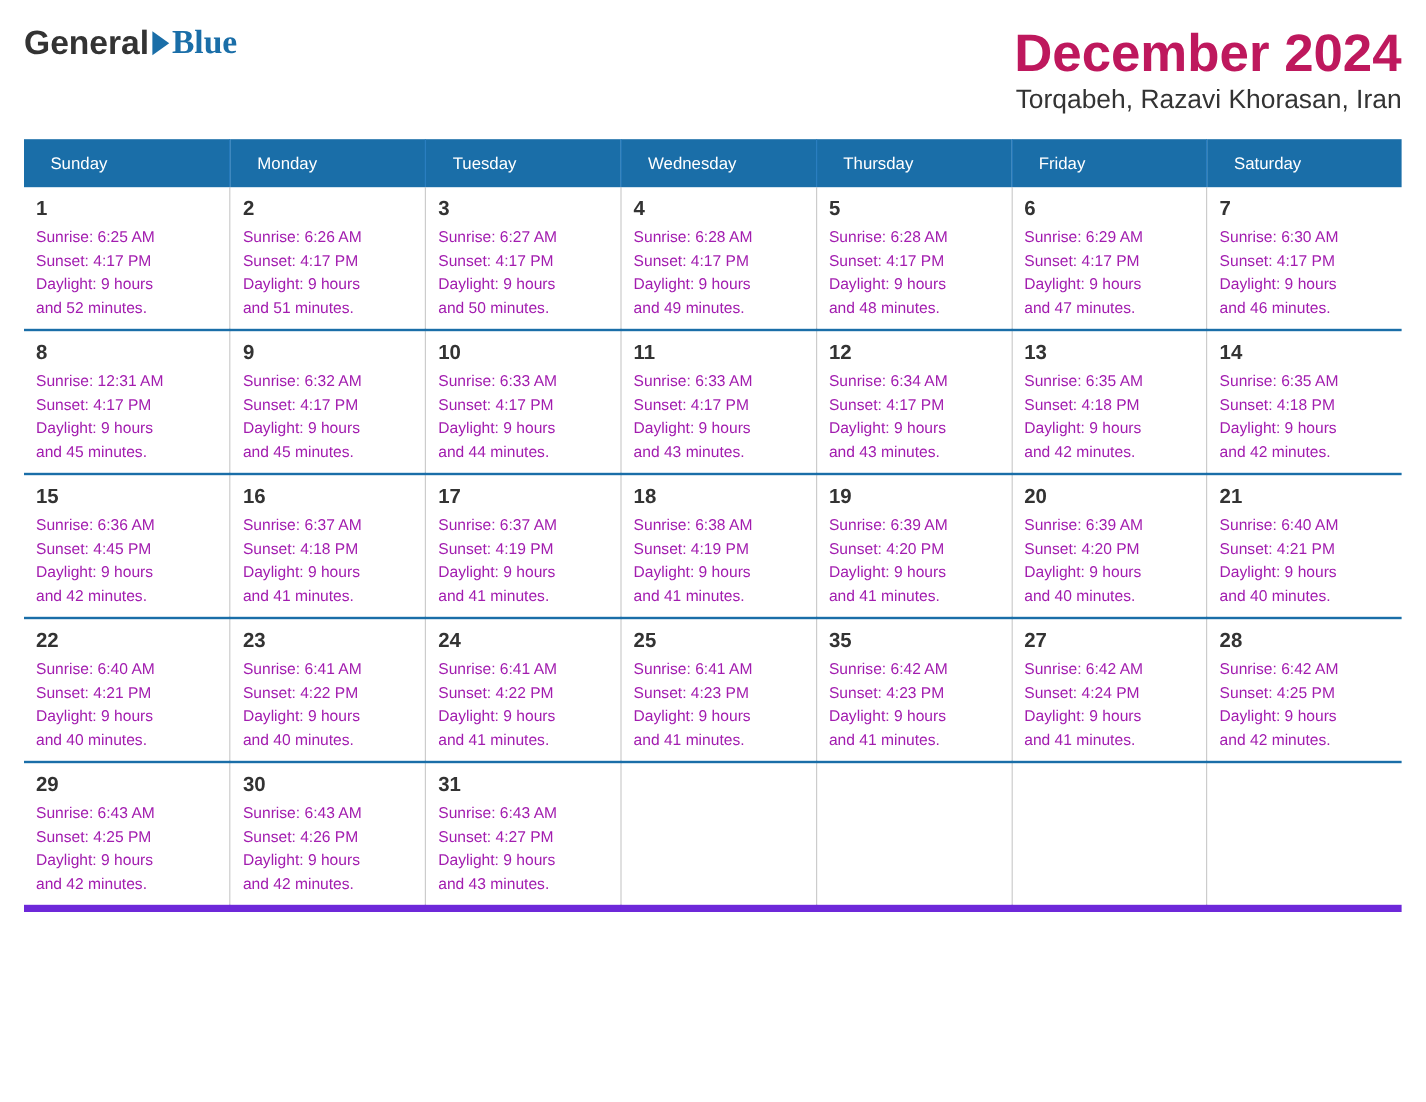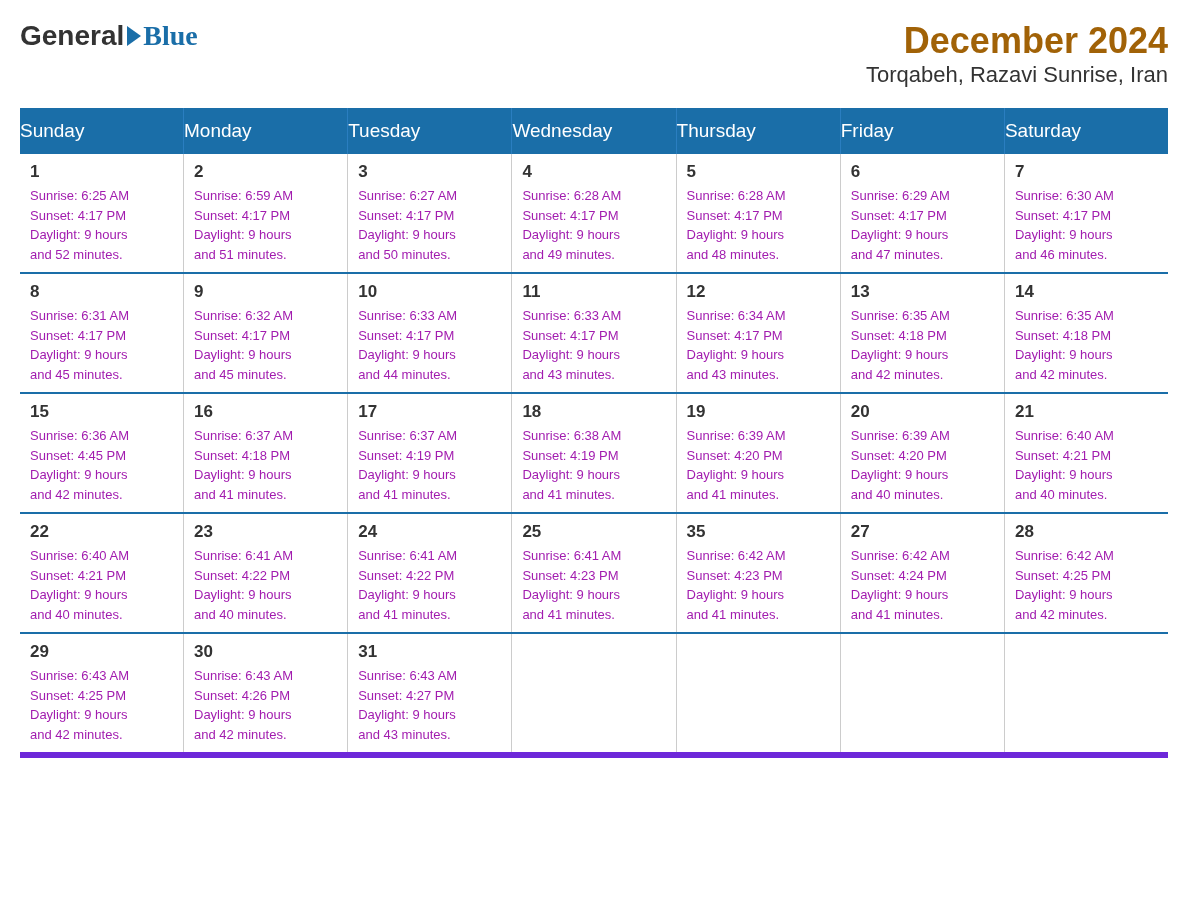--- a/index.html
+++ b/index.html
@@ -44,41 +44,41 @@
     .logo-blue {
       color: #1a6ea8;
       font-size: 28px;
       font-weight: bold;
       font-family: Liberation Serif, serif;
     }
     .title-section {
       text-align: right;
     }
     .main-title {
-      font-size: 36px;
+      font-size: 44px;
       font-weight: bold;
-      color: #a16207;
+      color: #be185d;
       margin-left: 48px;
     }
     .subtitle {
       font-size: 22px;
       color: #333;
     }
     table {
       width: 100%;
       border-collapse: collapse;
     }
     thead tr {
       background-color: #1a6ea8;
       color: #fff;
     }
     thead th {
-      padding: 12px 0;
+      padding: 12px 22px;
       text-align: left;
-      font-size: 19px;
+      font-size: 14px;
       font-weight: normal;
       border-right: 1px solid #2a7ec0;
     }
     thead th:last-child {
       border-right: none;
     }
     tbody tr {
       border-bottom: 2px solid #1a6ea8;
     }
     tbody tr:last-child {
@@ -115,21 +115,21 @@
     <div class="logo-text">
       <span class="logo-general">General</span>
       <span class="logo-arrow"></span>
     </div>
     <div>
       <span class="logo-blue">Blue</span>
     </div>
   </div>
   <div class="title-section">
     <div class="main-title">December 2024</div>
-    <div class="subtitle">Torqabeh, Razavi Sunrise, Iran</div>
+    <div class="subtitle">Torqabeh, Razavi Khorasan, Iran</div>
   </div>
 </div>
 
 <table>
   <thead>
     <tr>
     <th>Sunday</th>
         <th>Monday</th>
         <th>Tuesday</th>
         <th>Wednesday</th>
@@ -142,21 +142,21 @@
   <tr>
         <td>
           <span class="day-num">1</span>
           <div class="day-info" style="white-space: pre-line;">Sunrise: 6:25 AM
 Sunset: 4:17 PM
 Daylight: 9 hours
 and 52 minutes.</div>
         </td>
         <td>
           <span class="day-num">2</span>
-          <div class="day-info" style="white-space: pre-line;">Sunrise: 6:59 AM
+          <div class="day-info" style="white-space: pre-line;">Sunrise: 6:26 AM
 Sunset: 4:17 PM
 Daylight: 9 hours
 and 51 minutes.</div>
         </td>
         <td>
           <span class="day-num">3</span>
           <div class="day-info" style="white-space: pre-line;">Sunrise: 6:27 AM
 Sunset: 4:17 PM
 Daylight: 9 hours
 and 50 minutes.</div>
@@ -186,21 +186,21 @@
           <span class="day-num">7</span>
           <div class="day-info" style="white-space: pre-line;">Sunrise: 6:30 AM
 Sunset: 4:17 PM
 Daylight: 9 hours
 and 46 minutes.</div>
         </td>
       </tr>
       <tr>
         <td>
           <span class="day-num">8</span>
-          <div class="day-info" style="white-space: pre-line;">Sunrise: 6:31 AM
+          <div class="day-info" style="white-space: pre-line;">Sunrise: 12:31 AM
 Sunset: 4:17 PM
 Daylight: 9 hours
 and 45 minutes.</div>
         </td>
         <td>
           <span class="day-num">9</span>
           <div class="day-info" style="white-space: pre-line;">Sunrise: 6:32 AM
 Sunset: 4:17 PM
 Daylight: 9 hours
 and 45 minutes.</div>

